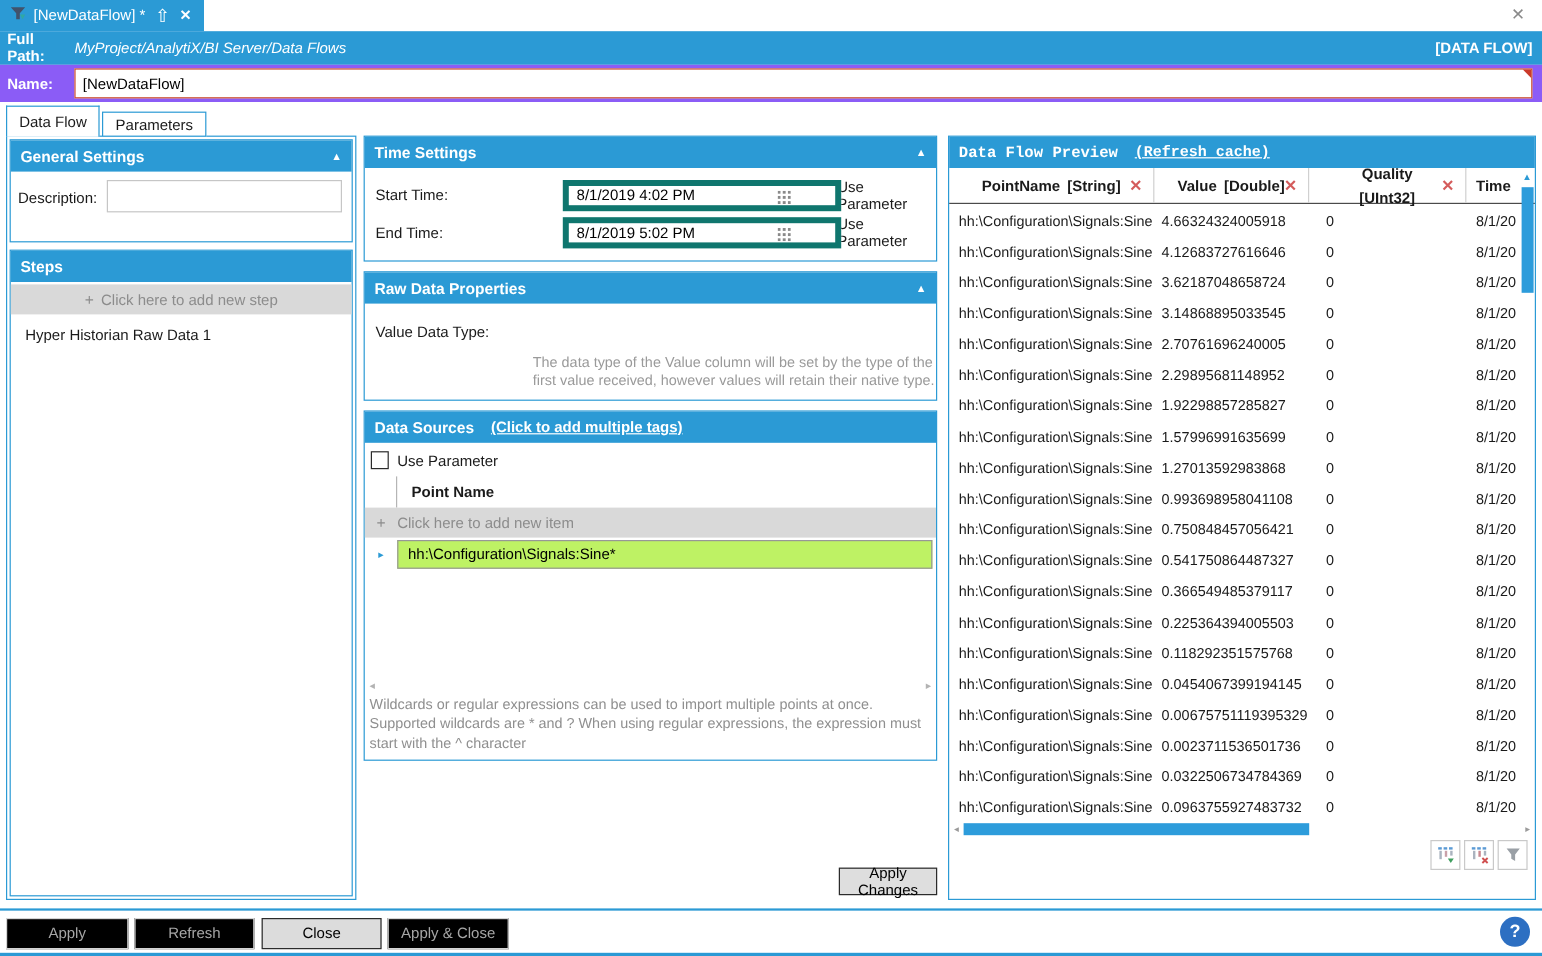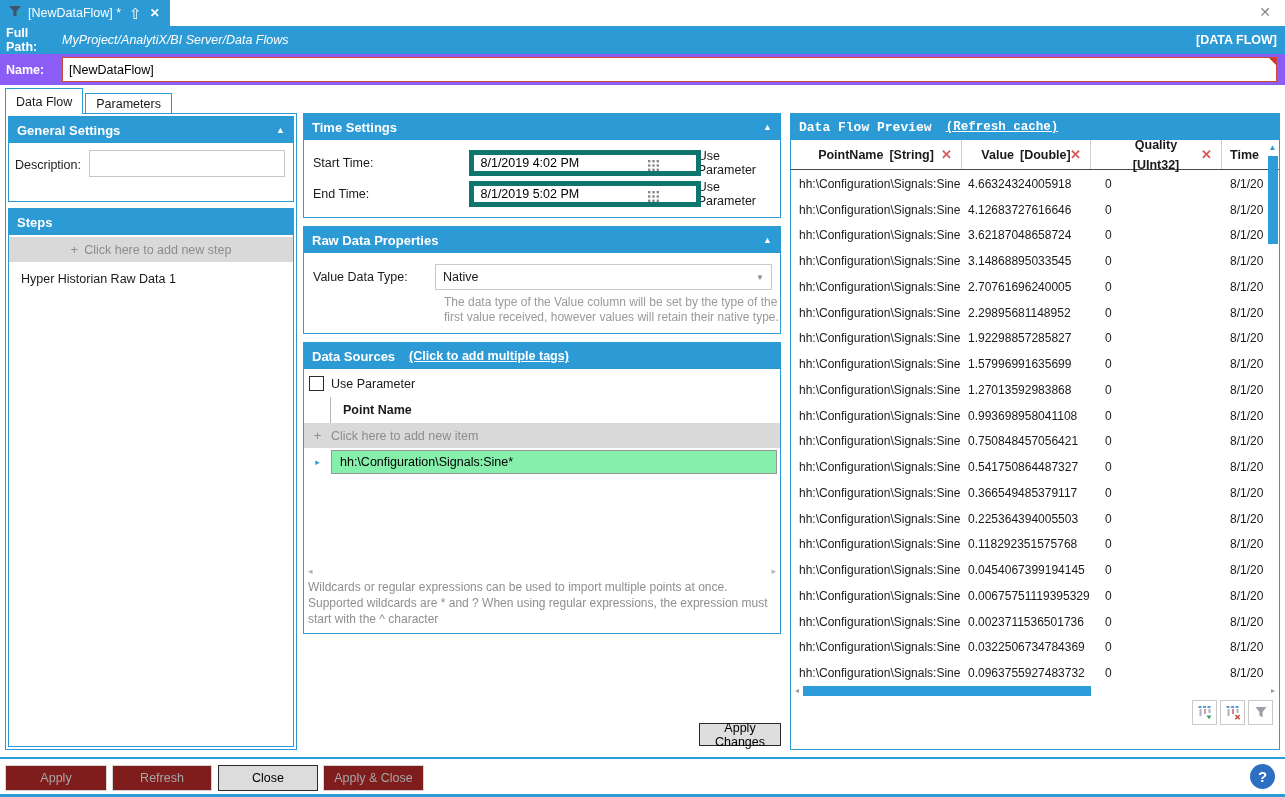--- a/index.html
+++ b/index.html
@@ -66,21 +66,21 @@
   .ds-body { flex:1; display:flex; flex-direction:column; position:relative; }
   .ds-cb-row { display:flex; align-items:center; padding:7px 0 6px 0; }
   .ds-cb-row .checkbox { margin-left:5px; }
   .ds-grid-header { height:26px; display:flex; align-items:center; }
   .ds-gutter { width:27px; height:100%; border-right:1px solid #b5b5b5; flex:none; display:flex; align-items:center; justify-content:center; }
   .ds-colname { font-weight:bold; font-size:12.5px; padding-left:12px; }
   .ds-add-row { height:25px; background:#d9d9d9; display:flex; align-items:center; color:#8c8c8c; font-size:12.5px; }
   .ds-add-row .plus { width:27px; text-align:center; font-size:13px; }
   .ds-row { height:26px; display:flex; align-items:center; margin-top:1px; }
   .ds-row-gutter { width:27px; flex:none; text-align:center; color:#2b9ad5; font-size:9px; }
-  .ds-row-box { flex:1; margin-right:3px; height:24px; background:#86efac; border:1px solid #979797; display:flex; align-items:center; padding-left:8px; font-size:12.5px; color:#000; }
+  .ds-row-box { flex:1; margin-right:3px; height:24px; background:#bef264; border:1px solid #979797; display:flex; align-items:center; padding-left:8px; font-size:12.5px; color:#000; }
   .ds-spacer { flex:1; }
   .ds-scrollhints { height:13px; display:flex; justify-content:space-between; padding:0 4px; color:#b3b3b3; font-size:9px; align-items:center; }
   .wildcard-note { padding:2px 5px 6px 4px; font-size:12px; line-height:16px; color:#8f8f8f; }
   .apply-changes { position:absolute; right:0px; top:610px; width:82px; height:23px; background:#dedede; border:1px solid #2b2b2b; font:12.5px "Liberation Sans",sans-serif; color:#000; display:flex; align-items:center; justify-content:center; }
 
   
   .right-col { position:absolute; left:790px; top:113px; width:490px; height:637px; border:1px solid #2b9ad5; display:flex; flex-direction:column; background:#fff; }
   .pv-header { height:26px;font-family:Liberation Mono, monospace; }
   .table-region { position:relative; height:556px; }
   .ph-row { position:absolute; left:0; top:0; right:0; height:30px; display:flex; border-bottom:1px solid #4a4a4a; }
@@ -102,21 +102,21 @@
   .hscroll-thumb { position:absolute; left:0; top:0; height:10px; width:62%; background:#2d9cdb; }
   .hscroll-right { margin-left:auto; }
   .pv-toolbar { height:32px; display:flex; justify-content:flex-end; align-items:center; padding-right:6px; gap:3px; }
   .tool-btn { width:25px; height:25px; border:1px solid #c9c9c9; background:#fff; display:flex; align-items:center; justify-content:center; }
   .pv-note { height:22px; padding-left:8px; font-size:12.5px; color:#8a8a8a; display:flex; align-items:center; }
 
   
   .footer-sep { position:absolute; left:0; top:757px; width:1285px; height:2px; background:#2b9ad5; }
   .footer { position:absolute; left:0; top:759px; width:1285px; height:36px; background:#fff; }
   .footer-btn { position:absolute; top:6px; height:26px; font:12.5px "Liberation Sans",sans-serif; display:flex; align-items:center; justify-content:center; }
-  .footer-btn.disabled { background:#7f1d1d; border:1px solid #d4d4d4; color:#a6a6a6; }
+  .footer-btn.disabled { background:#000000; border:1px solid #d4d4d4; color:#a6a6a6; }
   .footer-btn.primary { background:#dcdcdc; border:1px solid #2b2b2b; color:#000; }
   .help-circle { position:absolute; right:10px; top:5px; width:25px; height:25px; border-radius:50%; background:#2d6fc2; color:#fff; font-weight:bold; font-size:15px; display:flex; align-items:center; justify-content:center; }
   .bottom-strip { position:absolute; left:0; bottom:0; width:1285px; height:3px; background:#2b9ad5; }
 </style>
 </head>
 <body>
 
 <div class="page">
 
   <div class="titlebar">
@@ -235,24 +235,20 @@
     </div>
 
     <div class="panel" style="margin-top:8px;">
       <div class="panel-header">
         <span>Raw Data Properties</span>
         <span class="collapse-arrow">▲</span>
       </div>
       <div class="rdp-body">
         <div class="field-row">
           <span class="field-label">Value Data Type:</span>
-          <span class="combo">
-            <span>Native</span>
-            <span class="combo-arrow">▼</span>
-          </span>
         </div>
         <div class="hint-text">The data type of the Value column will be set by the type of the first value received, however values will retain their native type.</div>
       </div>
     </div>
 
     <div class="panel ds-panel">
       <div class="panel-header">
         <span>Data Sources</span>
         <span class="header-link">(Click to add multiple tags)</span>
       </div>

